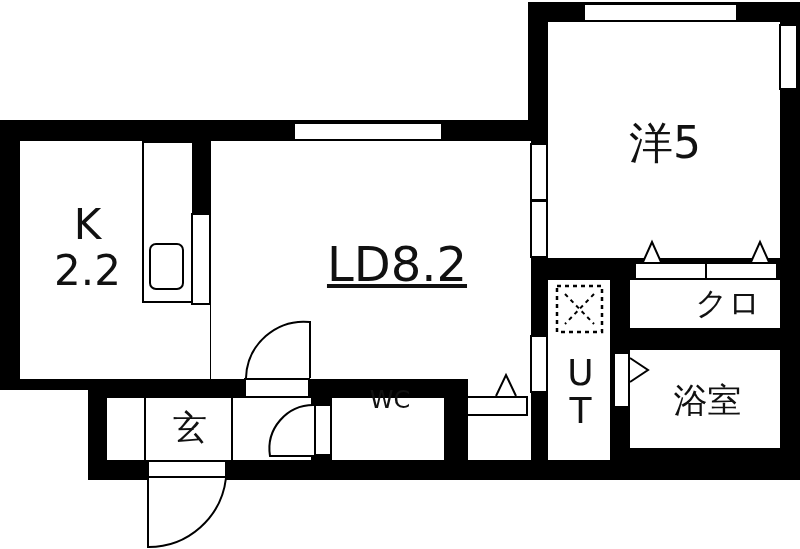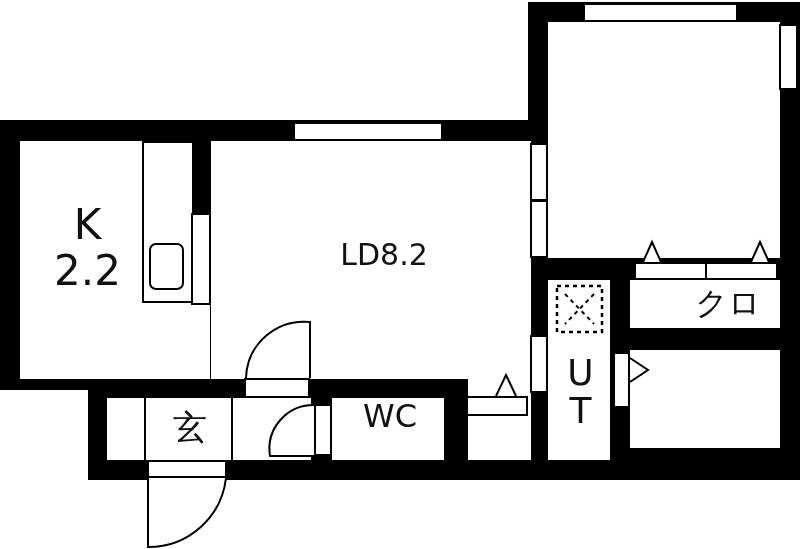--- a/index.html
+++ b/index.html
@@ -71,19 +71,21 @@
 
     <path d="M630 358 L648 370 L630 382" fill="#fff" stroke="#000" stroke-width="2"></path>
 
     <rect x="557" y="286" width="45" height="46" fill="#fff" stroke="#000" stroke-width="2.5" stroke-dasharray="4 4"></rect>
     <line x1="565" y1="294" x2="594" y2="324" stroke="#000" stroke-width="2" stroke-dasharray="4 4"></line>
     <line x1="594" y1="294" x2="565" y2="324" stroke="#000" stroke-width="2" stroke-dasharray="4 4"></line>
   </svg>
 
   <div class="label" style="left:40px;top:202px;width:95px;font-size:42px;line-height:46px;">K
 2.2</div>
-  <div class="label" style="left:289px;top:240px;width:190px;font-size:30px;">LD8.2</div>
+  <div class="label" style="left:302px;top:240px;width:190px;font-size:48px;text-decoration:underline;">LD8.2</div>
+  <div class="label" style="left:600px;top:121px;width:130px;font-size:44px;">洋5</div>
   <div class="label" style="left:663px;top:287px;width:130px;font-size:32px;">クロ</div>
+  <div class="label" style="left:650px;top:383px;width:115px;font-size:34px;">浴室</div>
   <div class="label" style="left:558px;top:354px;width:45px;font-size:36px;line-height:38px;">U
 T</div>
   <div class="label" style="left:150px;top:410px;width:80px;font-size:34px;">玄</div>
-  <div class="label" style="left:335px;top:400px;width:110px;font-size:32px;">WC</div>
+  <div class="label" style="left:335px;top:388px;width:110px;font-size:24px;">WC</div>
 </div>
 
 </body></html>

